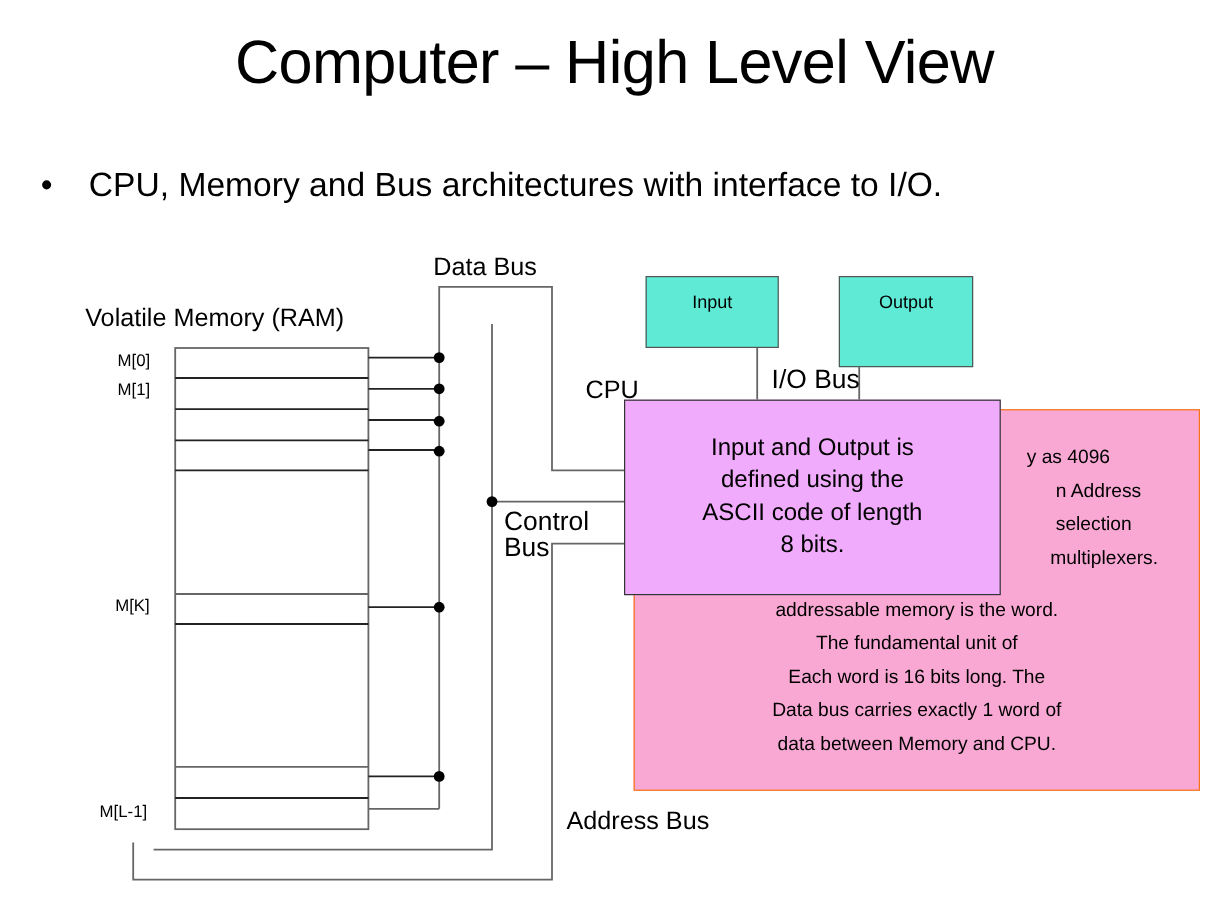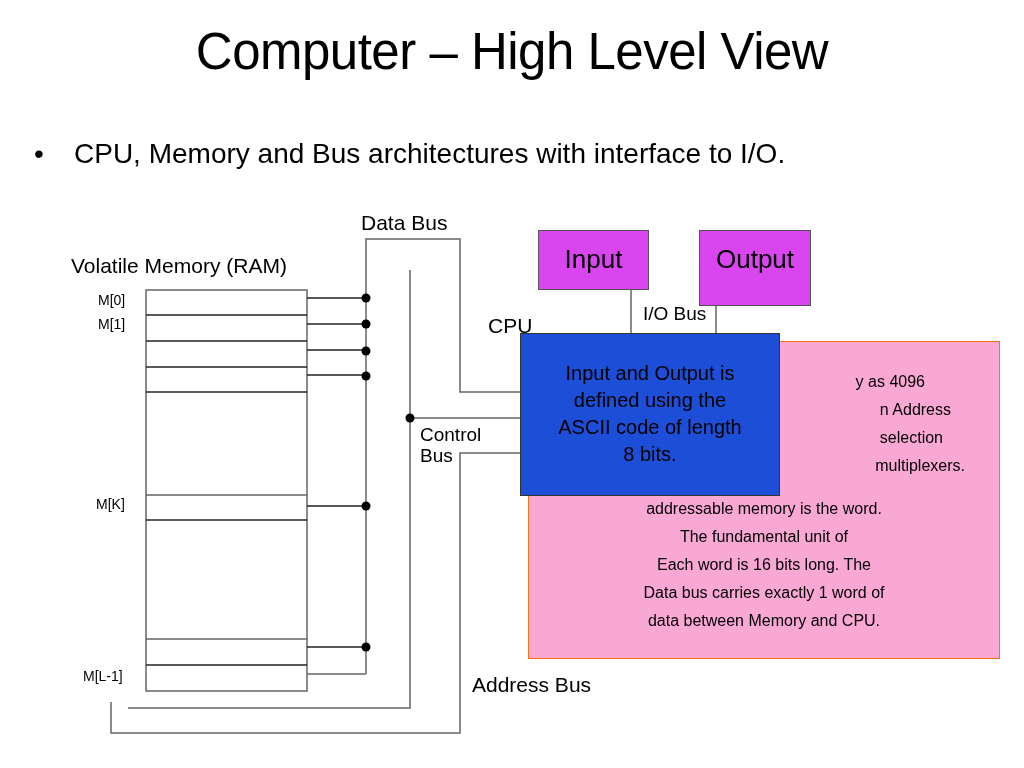--- a/index.html
+++ b/index.html
@@ -10,36 +10,36 @@
   .abs { position: absolute; }
   #title {
     left: 0; width: 1024px; top: 26px; text-align: center; font-size: 51px; line-height: 52px;
     letter-spacing: -0.5px;
   }
   #bullet-row { left: 34px; top: 136px; font-size: 28px; line-height: 36px; }
   #bullet-row .dot { display: inline-block; width: 40px; }
   svg#diagram { position: absolute; left: 0; top: 0; width: 1024px; height: 768px; }
   .lbl { position: absolute; white-space: nowrap; }
   .lbl-lg { font-size: 21px; }
-  .lbl-md { font-size: 19px; }
+  .lbl-md { font-size: 22px; }
   .lbl-sm { font-size: 14px; }
   .box-io {
-    position: absolute; border: 1px solid #555; background: #d946ef; font-size: 26px;
+    position: absolute; border: 1px solid #555; background: #5eead4; font-size: 15px;
     text-align: center; box-sizing: border-box; padding-top: 13px;
   }
   #note-orange {
     position: absolute; left: 528px; top: 341px; width: 472px; height: 318px;
     background: #f9a8d4; border: 1px solid #f97316; box-sizing: border-box;
     font-size: 16px; line-height: 28px; text-align: center;
   }
   #note-orange .p1 { position: absolute; left: 0; right: 0; top: 26px; }
   #note-orange .p2 { position: absolute; left: 0; right: 0; top: 153px; }
   #note-yellow {
-    position: absolute; left: 520px; top: 333px; width: 260px; height: 163px;
-    background: #1d4ed8; border: 1px solid #333; box-sizing: border-box;
+    position: absolute; left: 520px; top: 333px; width: 314px; height: 163px;
+    background: #f0abfc; border: 1px solid #333; box-sizing: border-box;
     font-size: 20px; line-height: 27px; text-align: center; padding: 26px 20px 0 20px;
   }
 </style>
 </head>
 <body>
 
 <div id="title" class="abs">Computer – High Level View</div>
 
 <div id="bullet-row" class="abs">
   <span class="dot">•</span><span>CPU, Memory and Bus architectures with interface to I/O.</span>

